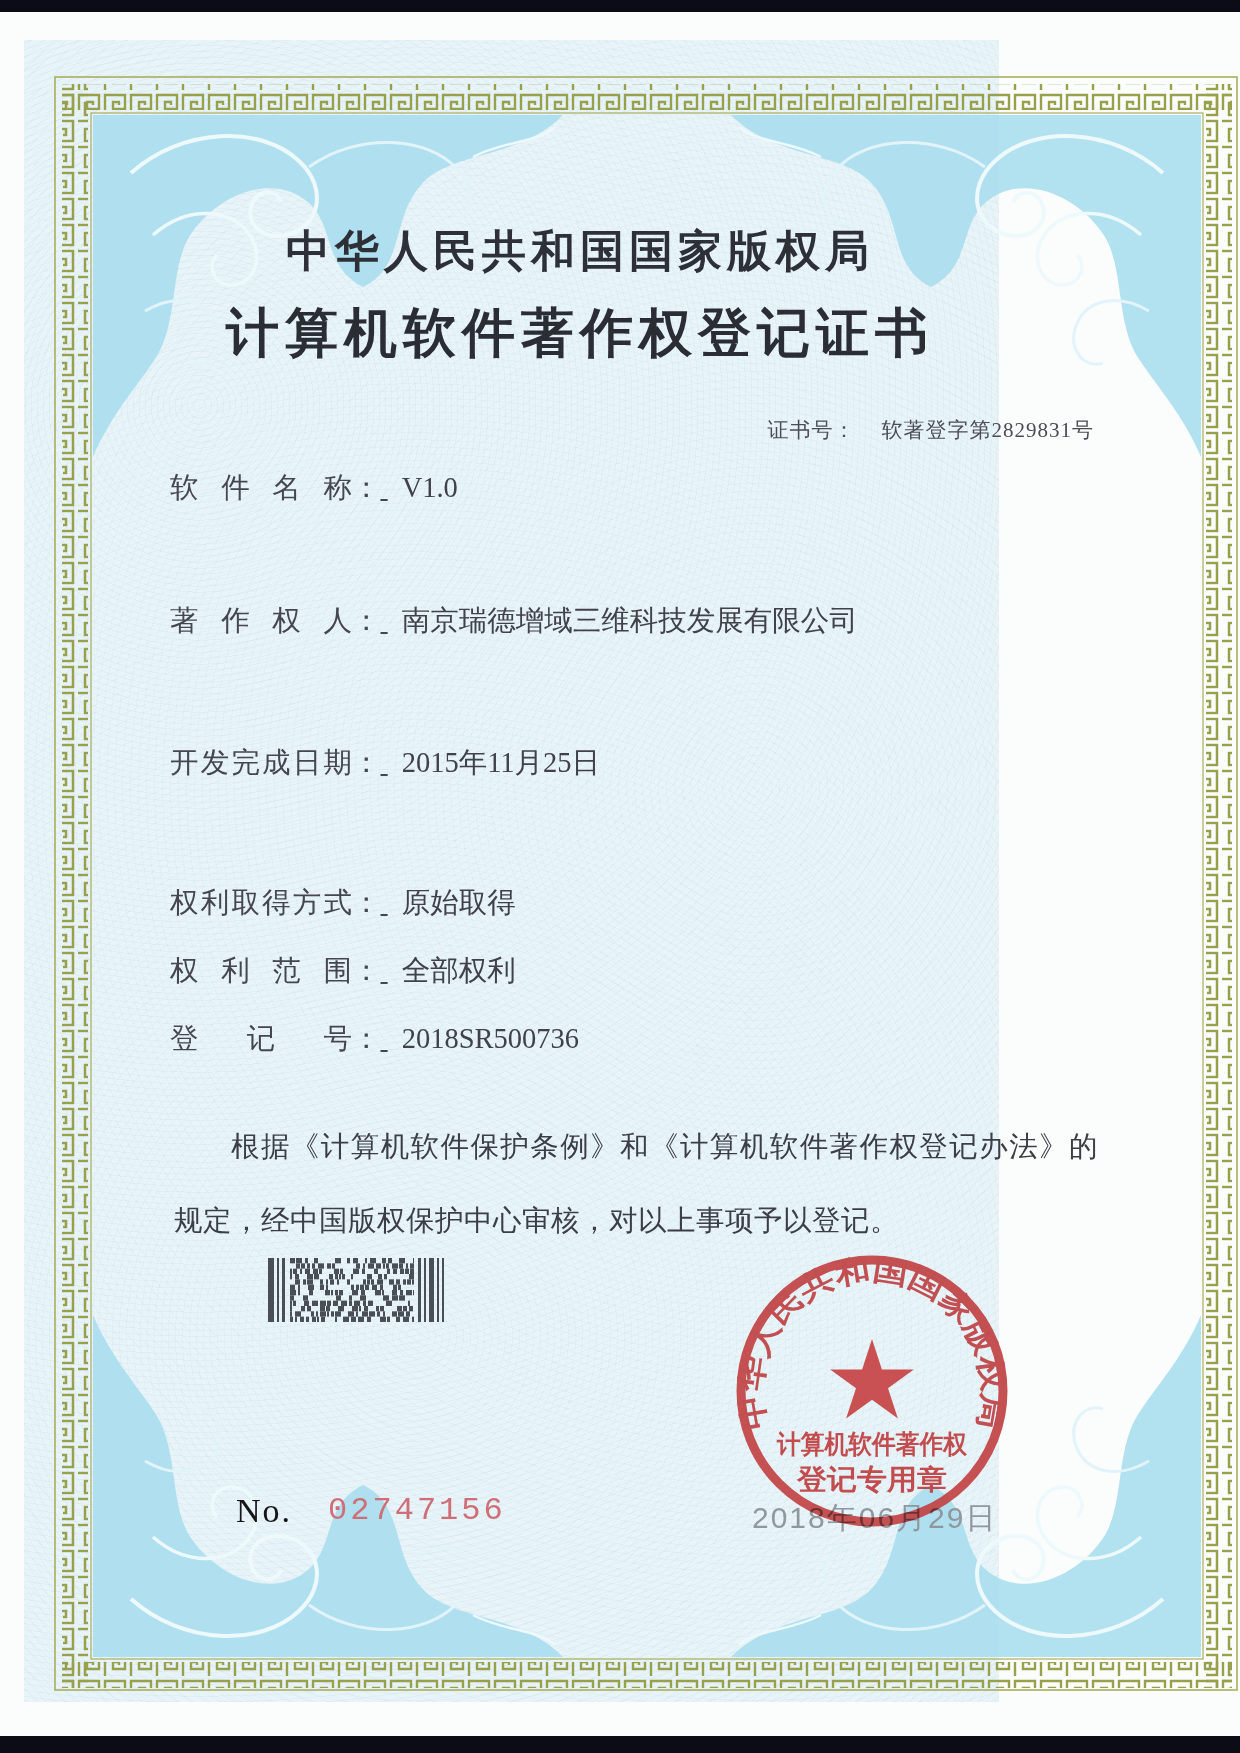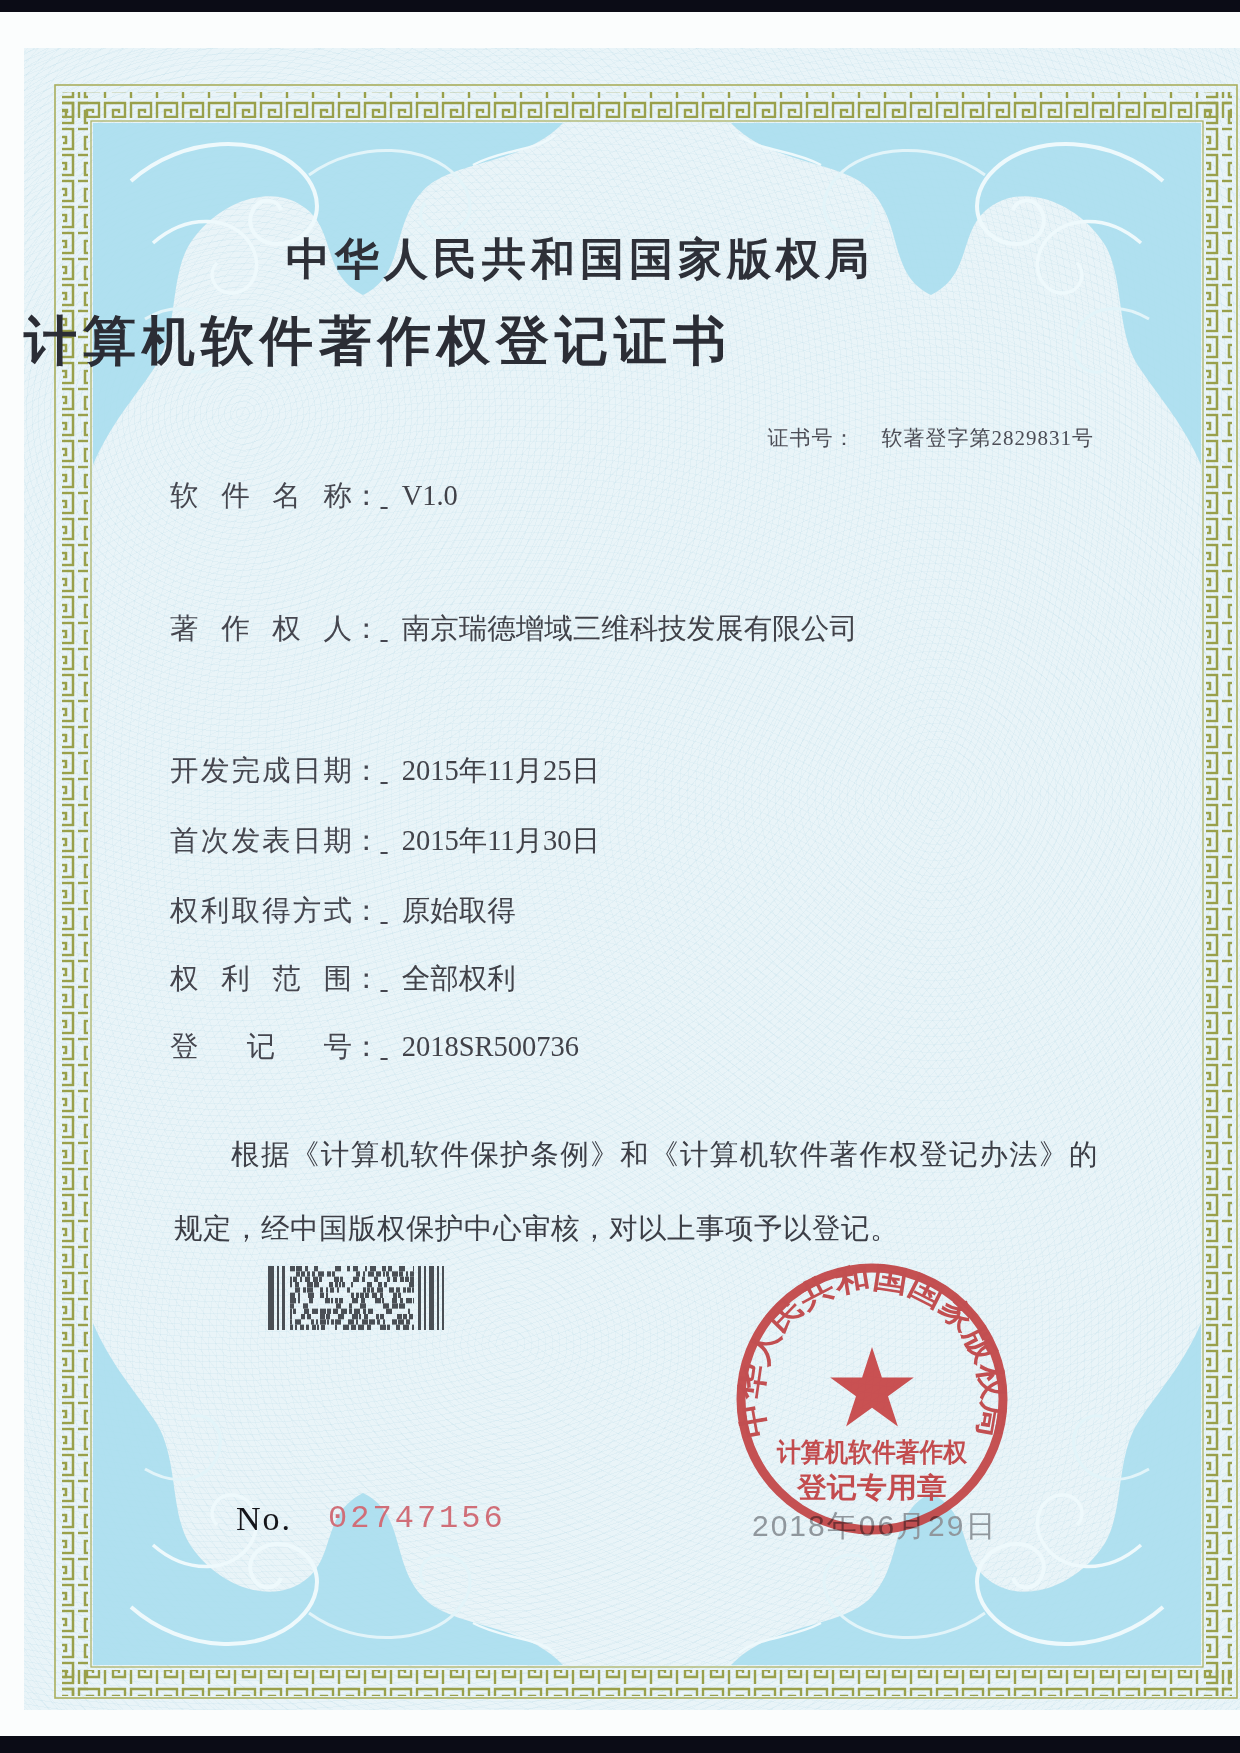--- a/index.html
+++ b/index.html
@@ -8,35 +8,35 @@
     width:1240px;height:1753px;
     background:#0b0c16;
     overflow:hidden;
     font-family:"Liberation Serif", serif;
   }
   .sheet{
     position:absolute;left:0;top:12px;width:1240px;height:1724px;
     background:#fbfdfd;
   }
   .paper{
-    position:absolute;left:24px;top:36px;width:1216px;height:1662px;
+    position:absolute;left:24px;top:28px;width:975px;height:1662px;
     background-color:#e9f4f8;
     background-image:
       repeating-radial-gradient(circle at 18% 22%, rgba(140,195,215,.10) 0 1px, transparent 1px 6px),
       repeating-radial-gradient(circle at 75% 45%, rgba(140,195,215,.08) 0 1px, transparent 1px 8px),
       repeating-radial-gradient(circle at 40% 78%, rgba(140,195,215,.08) 0 1px, transparent 1px 7px);
   }
   .frame-svg{position:absolute;left:0;top:0;z-index:1;}
   .content{position:absolute;left:0;top:0;width:1216px;height:1662px;z-index:2;}
   .authority-title{
     position:absolute;left:0;top:182px;width:1112px;text-align:center;
     font-size:44px;font-weight:bold;letter-spacing:5px;color:#2e3038;
   }
   .doc-title{
-    position:absolute;left:0;top:258px;width:1112px;text-align:left;
+    position:absolute;left:0;top:258px;width:1112px;text-align:center;
     font-size:53px;font-weight:bold;letter-spacing:6px;color:#2b2d35;
   }
   .cert-no-line{
     position:absolute;left:560px;top:376px;width:510px;text-align:right;
     font-size:21px;color:#4b4c55;letter-spacing:1px;
   }
   .cert-no-line .lbl{margin-right:26px;}
   .field-row{
     position:absolute;left:146px;font-size:28.5px;color:#45464f;line-height:38px;
     white-space:nowrap;
@@ -132,24 +132,20 @@
       <div class="field-row" style="top:562px">
         <span class="field-label">著作权人</span><span class="field-colon">：</span>
         <span class="field-value">南京瑞德增域三维科技发展有限公司</span>
       </div>
 
       <div class="field-row" style="top:704px">
         <span class="field-label">开发完成日期</span><span class="field-colon">：</span>
         <span class="field-value">2015年11月25日</span>
       </div>
 
-      <div class="field-row" style="top:774px">
-        <span class="field-label">首次发表日期</span><span class="field-colon">：</span>
-        <span class="field-value">2015年11月30日</span>
-      </div>
 
       <div class="field-row" style="top:912px">
         <span class="field-label">权利范围</span><span class="field-colon">：</span>
         <span class="field-value">全部权利</span>
       </div>
 
       <div class="field-row" style="top:844px">
         <span class="field-label">权利取得方式</span><span class="field-colon">：</span>
         <span class="field-value">原始取得</span>
       </div>

